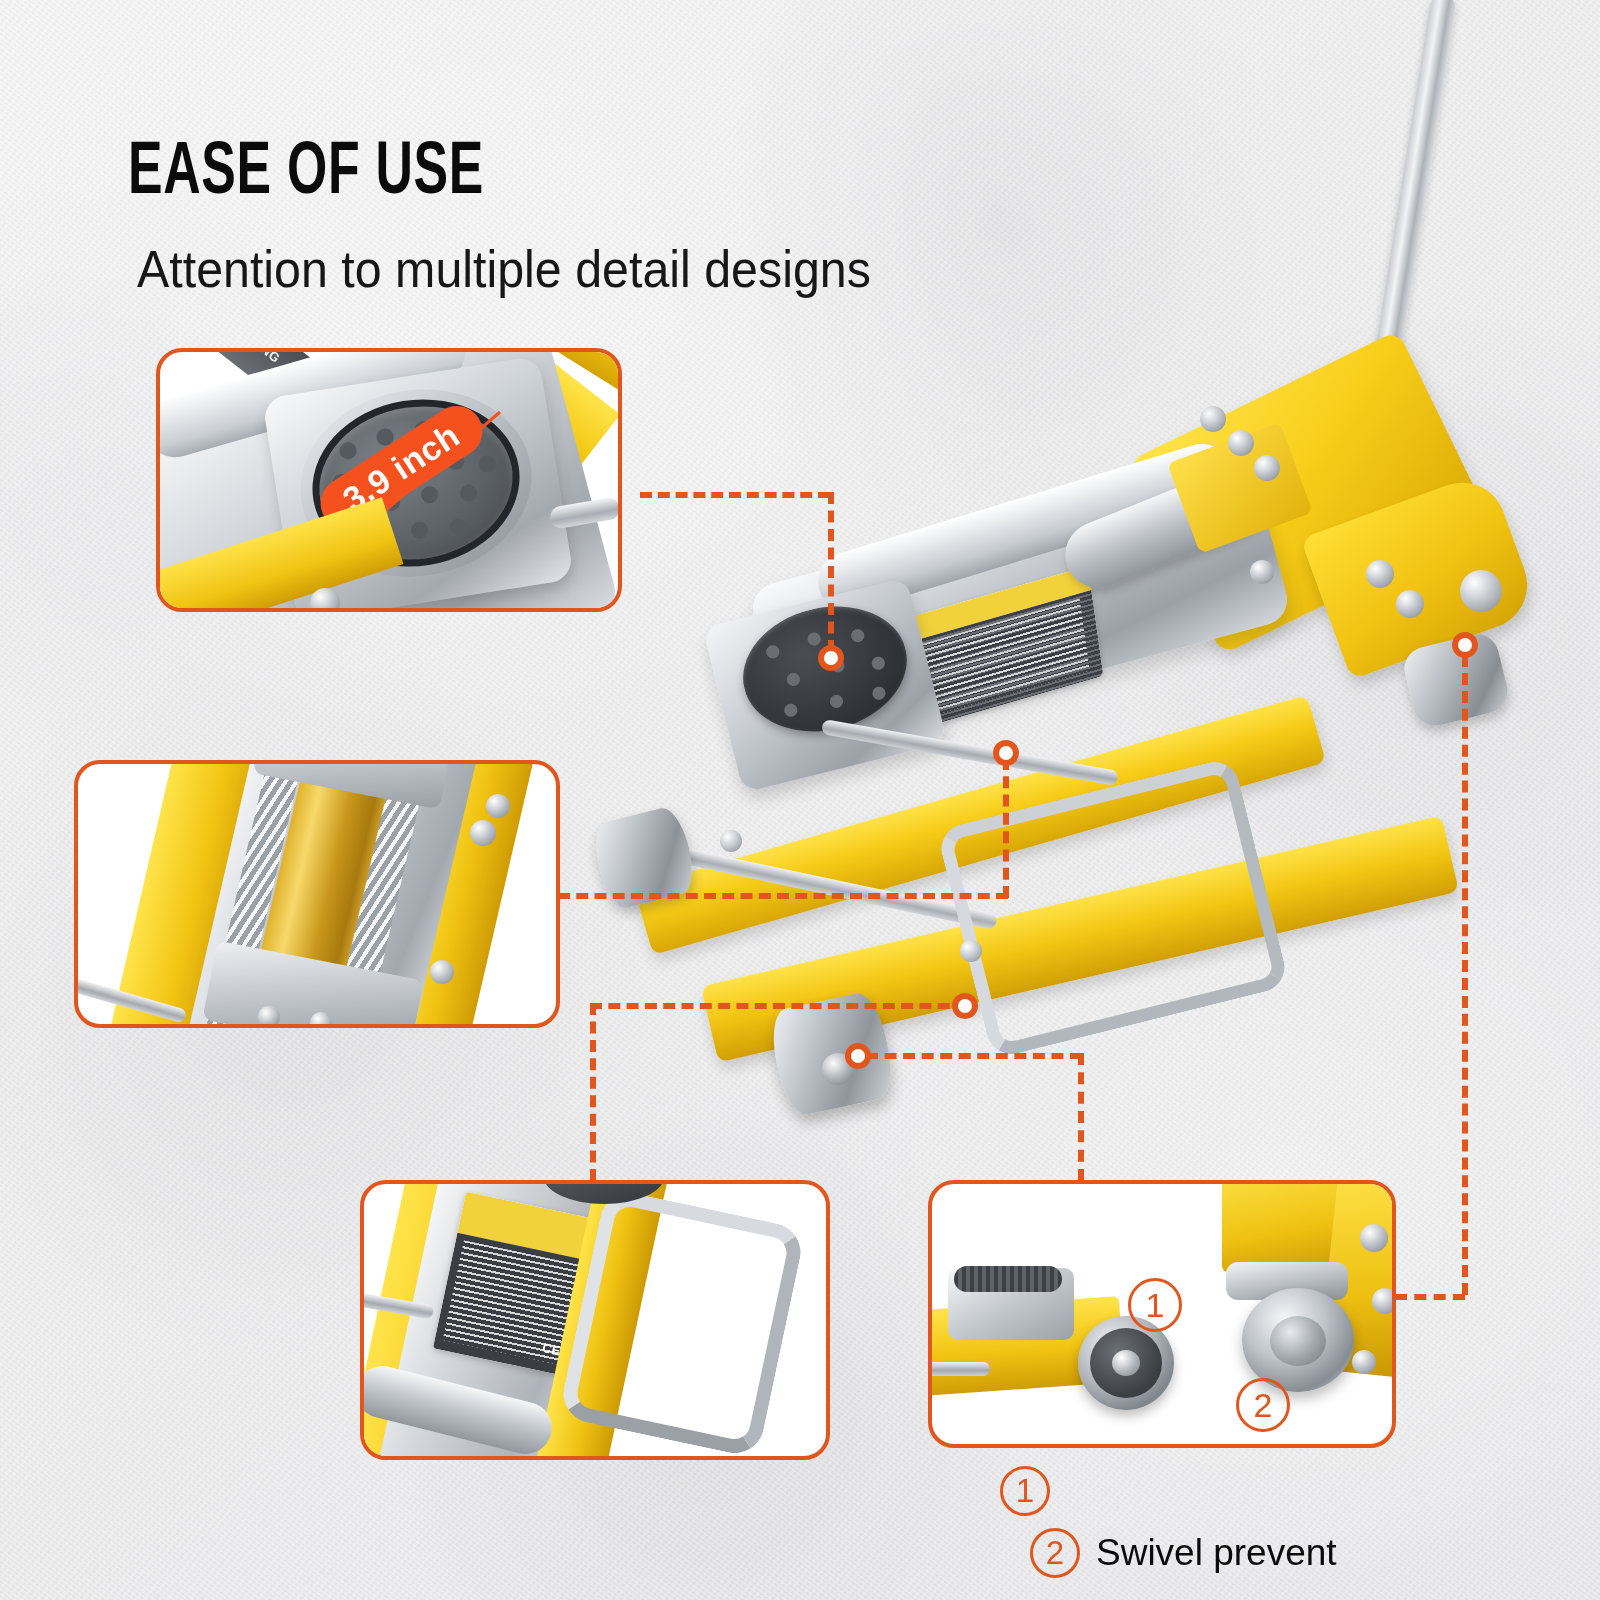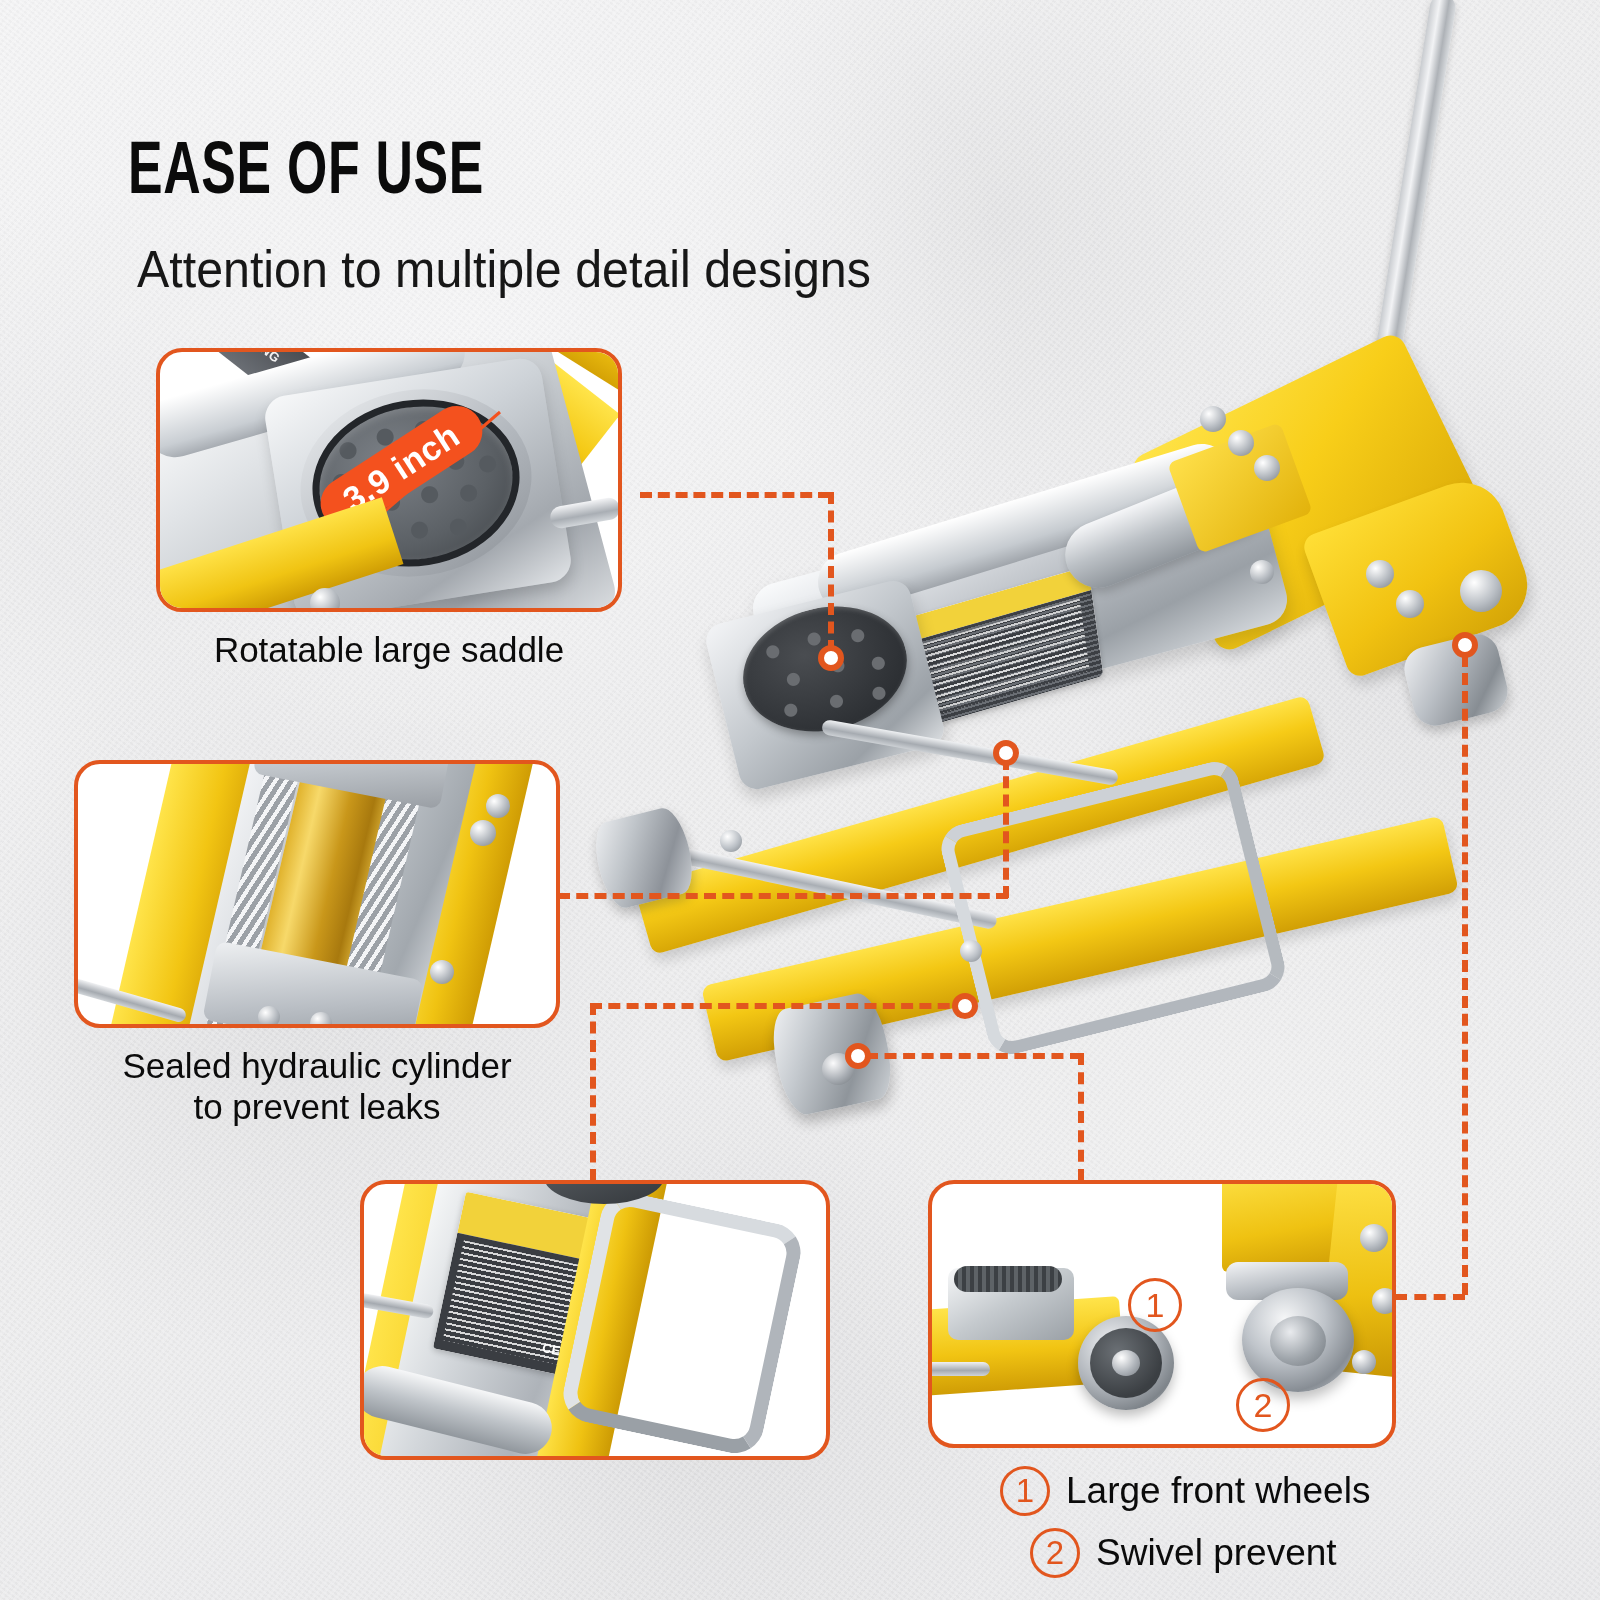--- a/index.html
+++ b/index.html
@@ -311,21 +311,20 @@
                   transform:rotate(-18deg);
                   background:linear-gradient(180deg,#FFE247,#F0C413 60%,#CF9D04);"></div>
       <div style="position:absolute;left:150px;top:236px;width:30px;height:30px;border-radius:50%;
                   background:radial-gradient(circle at 34% 30%,#fff,#b4b9bf 55%,#7b8187);"></div>
 
       <div style="position:absolute;left:390px;top:150px;width:70px;height:22px;border-radius:11px;
                   transform:rotate(-10deg);
                   background:linear-gradient(180deg,#f3f4f6,#a9aeb4 60%,#d2d6da);"></div>
     </div>
   </div>
-  <div class="caption" style="left:156px;top:630px;width:466px;">Rotatable large saddle</div>
 
   <div class="panel" style="left:74px;top:760px;width:486px;height:268px;">
     <div class="ph">
 
       <div style="position:absolute;left:60px;top:-60px;width:96px;height:420px;
                   transform:rotate(13deg);
                   background:linear-gradient(90deg,#FFE44A,#F2C513 55%,#D39F05);"></div>
 
       <div style="position:absolute;left:330px;top:-70px;width:90px;height:430px;
                   transform:rotate(13deg);
@@ -359,22 +358,20 @@
                   transform:rotate(16deg);
                   background:linear-gradient(180deg,#f0f1f3,#a5aab0 60%,#d0d4d8);"></div>
 
       <div style="position:absolute;left:392px;top:56px;width:26px;height:26px;border-radius:50%;background:radial-gradient(circle at 34% 30%,#fff,#b4b9bf 55%,#7b8187);"></div>
       <div style="position:absolute;left:408px;top:30px;width:24px;height:24px;border-radius:50%;background:radial-gradient(circle at 34% 30%,#fff,#b4b9bf 55%,#7b8187);"></div>
       <div style="position:absolute;left:352px;top:196px;width:24px;height:24px;border-radius:50%;background:radial-gradient(circle at 34% 30%,#fff,#b4b9bf 55%,#7b8187);"></div>
       <div style="position:absolute;left:180px;top:242px;width:22px;height:22px;border-radius:50%;background:radial-gradient(circle at 34% 30%,#fff,#b4b9bf 55%,#7b8187);"></div>
       <div style="position:absolute;left:232px;top:248px;width:22px;height:22px;border-radius:50%;background:radial-gradient(circle at 34% 30%,#fff,#b4b9bf 55%,#7b8187);"></div>
     </div>
   </div>
-  <div class="caption" style="left:74px;top:1046px;width:486px;">Sealed hydraulic cylinder
-to prevent leaks</div>
 
   <div class="panel" style="left:360px;top:1180px;width:470px;height:280px;">
     <div class="ph">
 
       <div style="position:absolute;left:10px;top:-60px;width:200px;height:430px;
                   transform:rotate(12deg);
                   background:linear-gradient(90deg,#FFE44A,#F1C413 55%,#D09D05);"></div>
 
       <div style="position:absolute;left:44px;top:-70px;width:190px;height:440px;
                   transform:rotate(12deg);
@@ -447,20 +444,19 @@
       <div style="position:absolute;left:440px;top:104px;width:26px;height:26px;border-radius:50%;background:radial-gradient(circle at 34% 30%,#fff,#b4b9bf 55%,#7b8187);"></div>
       <div style="position:absolute;left:420px;top:166px;width:24px;height:24px;border-radius:50%;background:radial-gradient(circle at 34% 30%,#fff,#b4b9bf 55%,#7b8187);"></div>
 
       <div class="numcircle" style="left:196px;top:94px;">1</div>
       <div class="numcircle" style="left:304px;top:194px;">2</div>
     </div>
   </div>
 
   <div class="legend-row" style="left:1000px;top:1466px;">
     <div class="lc">1</div>
-    <div class="lt">Large front wheels</div>
   </div>
   <div class="legend-row" style="left:1030px;top:1528px;">
     <div class="lc">2</div>
     <div class="lt">Swivel prevent</div>
   </div>
 
 </div>
 
 </body></html>

